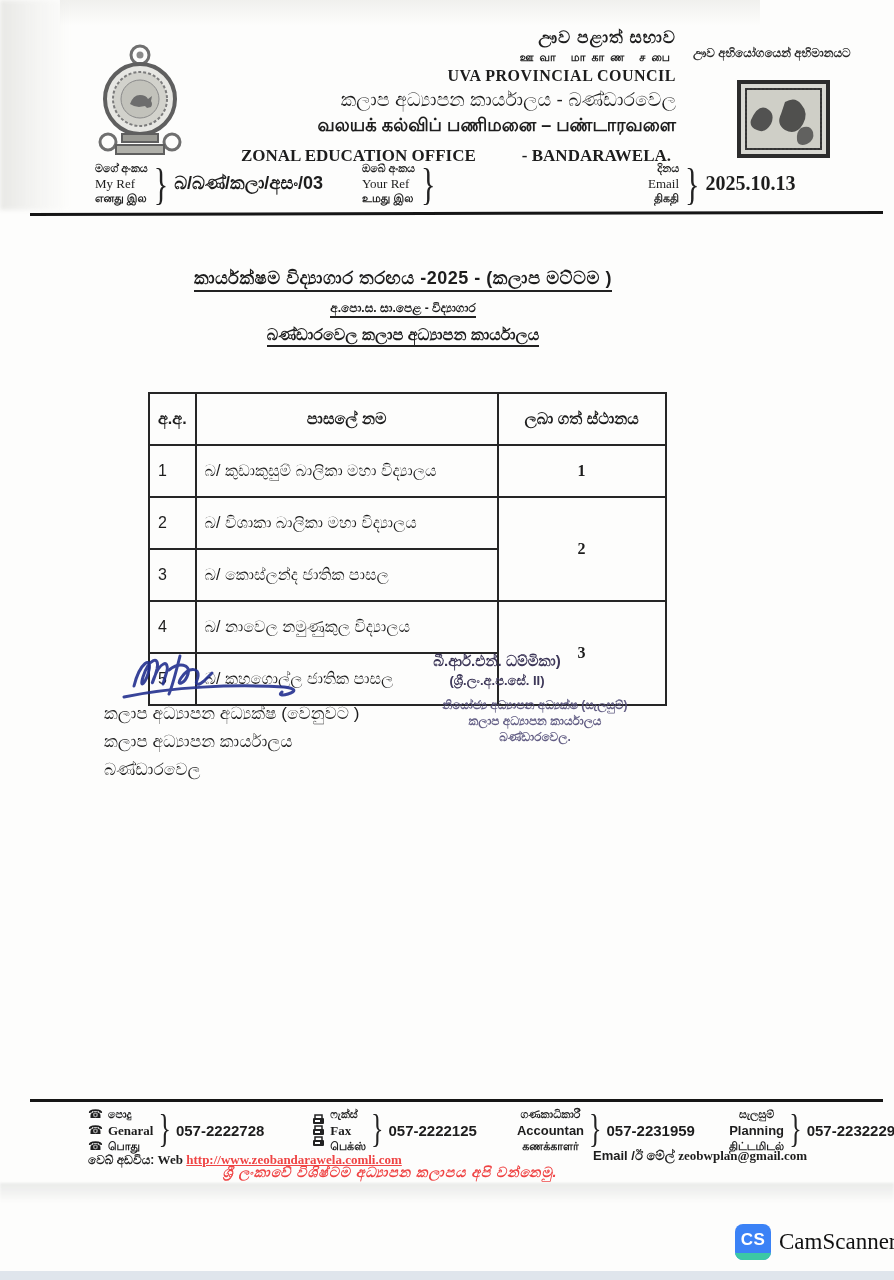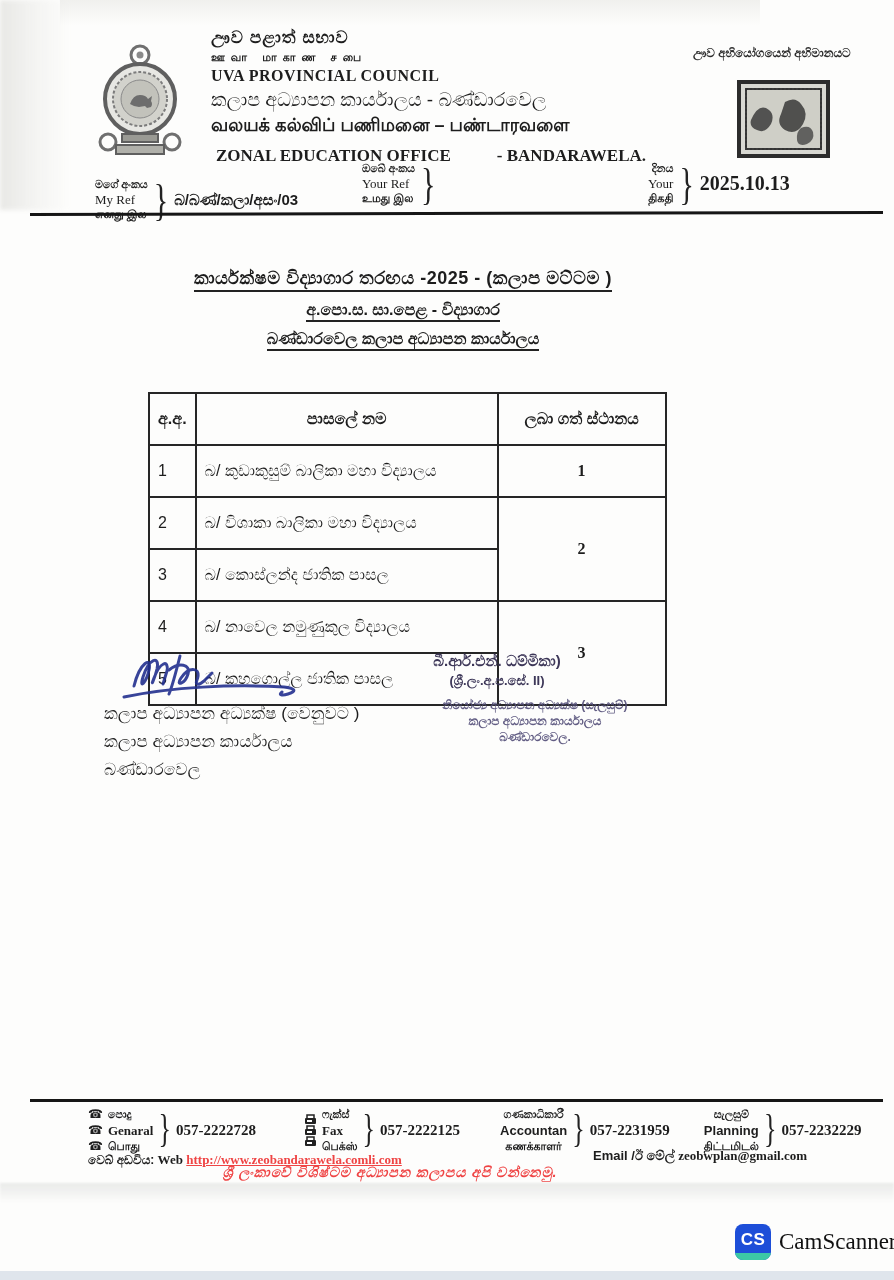--- a/index.html
+++ b/index.html
@@ -11,51 +11,51 @@
   .smudge-tl { position:absolute; left:0; top:0; width:70px; height:210px;
     background:linear-gradient(to right,#d8d8d4 0%, #e9e9e6 40%, rgba(255,255,255,0) 100%);
     opacity:.55; filter:blur(2px); }
   .smudge-top { position:absolute; left:60px; top:0; width:700px; height:26px;
     background:linear-gradient(to bottom,#e3e3df, rgba(255,255,255,0)); opacity:.5; }
   .smudge-footer { position:absolute; left:0; top:1183px; width:894px; height:20px;
     background:linear-gradient(to bottom, rgba(210,212,210,.45), rgba(255,255,255,0)); filter:blur(1px); }
   .bottom-strip { position:absolute; left:0; bottom:0; width:894px; height:9px; background:#dfe5ec; }
 
   
-  .hdr { position:absolute; left:211px; top:28px; width:440px; text-align:left; }
+  .hdr { position:absolute; left:236px; top:28px; width:440px; text-align:right; }
   .hdr .si-big { font-size:17px; font-weight:bold; letter-spacing:1px; }
   .hdr .ta-small { font-size:11px; font-weight:bold; letter-spacing:6px; margin-top:3px; }
   .hdr .en-council { font-family:"Liberation Serif", serif; font-size:16px; font-weight:bold; letter-spacing:.5px; margin-top:2px; }
   .hdr .si-office { font-size:19px; margin-top:4px; }
   .hdr .ta-office { font-size:18px; font-weight:bold; margin-top:4px; }
   .hdr .en-office { font-family:"Liberation Serif", serif; font-size:17px; font-weight:bold; margin-top:8px; display:flex; justify-content:center; gap:46px; }
 
   .slogan-tr { position:absolute; left:693px; top:46px; width:200px; font-size:12px; font-weight:bold; color:#2b2b2b; }
 
   .emblem-left { position:absolute; left:92px; top:42px; }
   .emblem-right { position:absolute; left:737px; top:80px; }
 
   
   .refrow { position:absolute; left:0; top:158px; width:894px; height:55px; font-size:11px; }
   .refgrp { position:absolute; display:flex; align-items:center; }
   .reflabels { display:flex; flex-direction:column; line-height:1.25; }
   .reflabels .si { font-weight:bold; font-size:11px; }
   .reflabels .en { font-family:"Liberation Serif", serif; font-size:13px; }
   .reflabels .ta { font-size:11px; font-weight:bold; }
   .brace { font-family:"Liberation Serif", serif; font-size:30px; font-weight:400; transform:scaleY(1.5); margin:0 6px; color:#222; }
-  .refval { font-size:15px; font-weight:bold; }
+  .refval { font-size:18px; font-weight:bold; }
   .dateval { font-family:"Liberation Serif", serif; font-size:20px; font-weight:bold; }
 
   .rule-top { position:absolute; left:30px; top:212px; width:853px; height:3px; background:#161616; transform:rotate(-0.15deg); }
 
   
   .titleblk { position:absolute; left:0; top:268px; width:806px; text-align:center; }
   .titleblk div { display:inline-block; font-weight:bold; border-bottom:2px solid #222; padding-bottom:1px; }
   .t1 { font-size:18px; letter-spacing:.5px; }
-  .t2 { font-size:16px; margin-top:9px; }
+  .t2 { font-size:12px; margin-top:9px; }
   .t3 { font-size:16px; margin-top:8px; }
   .titleblk .wrap { display:block; }
 
   
   table.results { position:absolute; left:148px; top:392px; border-collapse:collapse; table-layout:fixed; }
   table.results th, table.results td { border:2px solid #262626; font-size:16px; padding:16px 8px; }
   table.results th { font-weight:bold; height:38px; }
   table.results td { height:33px; }
   .col-no { width:38px; text-align:left; }
   .col-school { width:302px; text-align:left; }
@@ -77,31 +77,31 @@
   
   .rule-footer { position:absolute; left:30px; top:1099px; width:853px; height:3px; background:#161616; }
   .contact { position:absolute; left:88px; top:1106px; width:790px; display:flex; align-items:center; }
   .cgrp { display:flex; align-items:center; }
   .iconcol { display:flex; flex-direction:column; line-height:1.35; margin-right:5px; font-size:12px; }
   .labelcol { display:flex; flex-direction:column; line-height:1.35; }
   .labelcol .si { font-size:11px; font-weight:bold; }
   .labelcol .en { font-size:13px; font-weight:bold; font-family:"Liberation Serif", serif; }
   .labelcol .ta { font-size:11px; font-weight:bold; }
   .brace-sm { font-family:"Liberation Serif", serif; font-size:26px; transform:scaleY(1.5); margin:0 5px; color:#222; }
-  .phonenum { font-family:Liberation Serif, serif; font-size:15px; font-weight:bold; white-space:nowrap; }
+  .phonenum { font-family:Liberation Sans, sans-serif; font-size:15px; font-weight:bold; white-space:nowrap; }
   .webline { position:absolute; left:88px; top:1152px; font-size:12px; font-weight:bold; }
   .webline .url { font-family:"Liberation Serif", serif; font-size:13px; text-decoration:underline; color:#ef4444; }
   .webline .weben { font-family:"Liberation Serif", serif; font-size:13px; }
   .emailline { position:absolute; left:593px; top:1148px; font-size:13px; font-weight:bold; }
   .emailline .em { font-family:"Liberation Serif", serif; }
   .slogan-bottom { position:absolute; left:0; top:1164px; width:780px; text-align:center; font-size:14px; font-weight:bold; font-style:italic; letter-spacing:1px; color:#ef4444; }
 
   
   .cam { position:absolute; left:735px; top:1224px; display:flex; align-items:center; }
-  .cam-icon { width:36px; height:36px; border-radius:8px; background:#1d4ed8; position:relative; overflow:hidden;
+  .cam-icon { width:36px; height:36px; border-radius:8px; background:#3b82f6; position:relative; overflow:hidden;
     display:flex; align-items:center; justify-content:center; }
   .cam-icon .cs { color:#ffffff; font-weight:bold; font-size:17px; letter-spacing:.5px; margin-top:-4px; }
   .cam-icon .teal { position:absolute; left:0; bottom:0; width:100%; height:7px; background:#3cc8a5; }
   .cam-word { font-family:"Liberation Serif", serif; font-size:23px; color:#111; margin-left:8px; }
 
   .fax-icon-svg { display:block; }
 </style>
 </head>
 <body>
 
@@ -143,41 +143,41 @@
     <div class="en-council">UVA PROVINCIAL COUNCIL</div>
     <div class="si-office">කලාප අධ්‍යාපන කාර්යාලය - බණ්ඩාරවෙල</div>
     <div class="ta-office">வலயக் கல்விப் பணிமனை – பண்டாரவளை</div>
     <div class="en-office">
       <span>ZONAL EDUCATION OFFICE</span>
       <span>- BANDARAWELA.</span>
     </div>
   </div>
 
   <div class="refrow">
-    <div class="refgrp" style="left:95px; top:4px;margin-top:16px;">
+    <div class="refgrp" style="left:95px; top:4px;">
       <div class="reflabels">
         <span class="si">මගේ අංකය</span>
         <span class="en">My Ref</span>
         <span class="ta">எனது இல</span>
       </div>
       <span class="brace">}</span>
       <span class="refval">බ/බණ්/කලා/අසං/03</span>
     </div>
     <div class="refgrp" style="left:362px; top:4px;">
       <div class="reflabels">
         <span class="si">ඔබේ අංකය</span>
         <span class="en">Your Ref</span>
         <span class="ta">உமது இல</span>
       </div>
       <span class="brace">}</span>
     </div>
     <div class="refgrp" style="left:648px; top:4px;">
       <div class="reflabels" style="text-align:right;">
         <span class="si">දිනය</span>
-        <span class="en">Your</span>
+        <span class="en">Email</span>
         <span class="ta">திகதி</span>
       </div>
       <span class="brace">}</span>
       <span class="dateval">2025.10.13</span>
     </div>
   </div>
 
   <div class="rule-top"></div>
 
   <div class="titleblk">

